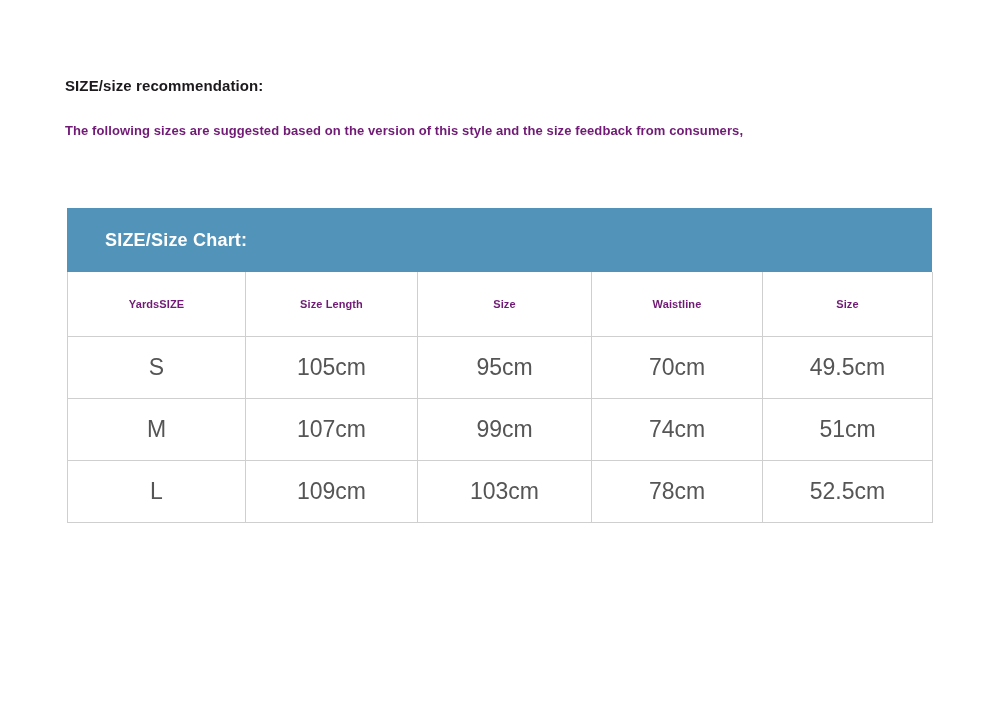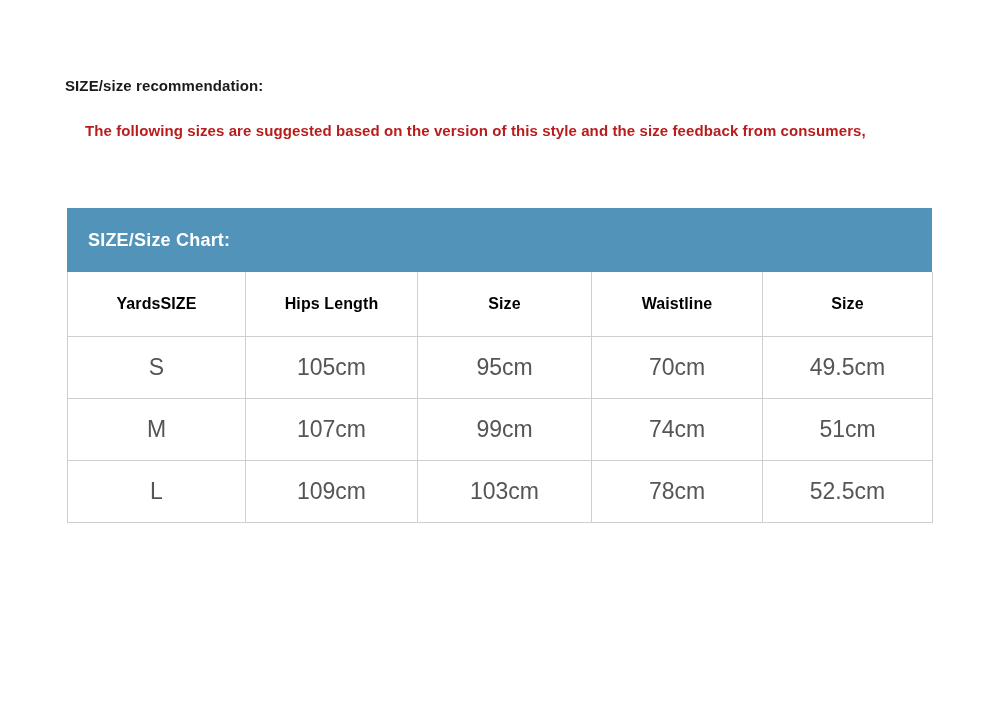--- a/index.html
+++ b/index.html
@@ -23,67 +23,66 @@
     font-weight: bold;
     color: #1d1a1e;
     letter-spacing: 0.1px;
     text-align: center;
   }
   .intro-body {
     position: absolute;
     left: 65px;
     top: 121px;
     width: 890px;
-    font-size: 15px;
+    font-size: 13px;
     font-weight: bold;
-    color: #b91c1c;
+    color: #701a75;
     line-height: 19.5px;
     letter-spacing: 0.1px;
-    margin-left: 20px;
   }
   .intro-body .line {
     display: block;
   }
   .size-chart {
     position: absolute;
     left: 67px;
     top: 208px;
     width: 865px;
   }
   .chart-caption {
     height: 64px;
     background: #5193b9;
     color: #ffffff;
     font-size: 18px;
     font-weight: bold;
     display: flex;
     align-items: center;
-    padding-left: 21px;
+    padding-left: 38px;
     box-sizing: border-box;
     letter-spacing: 0.2px;
   }
   table.size-table {
     width: 100%;
     border-collapse: collapse;
     table-layout: fixed;
     background: #ffffff;
   }
   table.size-table th,
   table.size-table td {
     border: 1px solid #cfcfcf;
     text-align: center;
     vertical-align: middle;
     padding: 0;
   }
   table.size-table thead th {
     border-top: none;
     height: 64px;
-    font-size: 16px;
+    font-size: 11px;
     font-weight: bold;
-    color: #000000;
+    color: #701a75;
     letter-spacing: 0.1px;
   }
   table.size-table tbody td {
     height: 61px;
     font-size: 23px;
     font-weight: normal;
     color: #555555;
   }
   col.c0 { width: 178px; }
   col.c1 { width: 172px; }
@@ -107,21 +106,21 @@
     <colgroup>
       <col class="c0">
         <col class="c1">
         <col class="c2">
         <col class="c3">
         <col class="c4">
     </colgroup>
     <thead>
       <tr>
         <th>YardsSIZE</th>
-        <th>Hips Length</th>
+        <th>Size Length</th>
         <th>Size</th>
         <th>Waistline</th>
         <th>Size</th>
       </tr>
     </thead>
     <tbody>
       <tr>
         <td>S</td>
         <td>105cm</td>
         <td>95cm</td>

